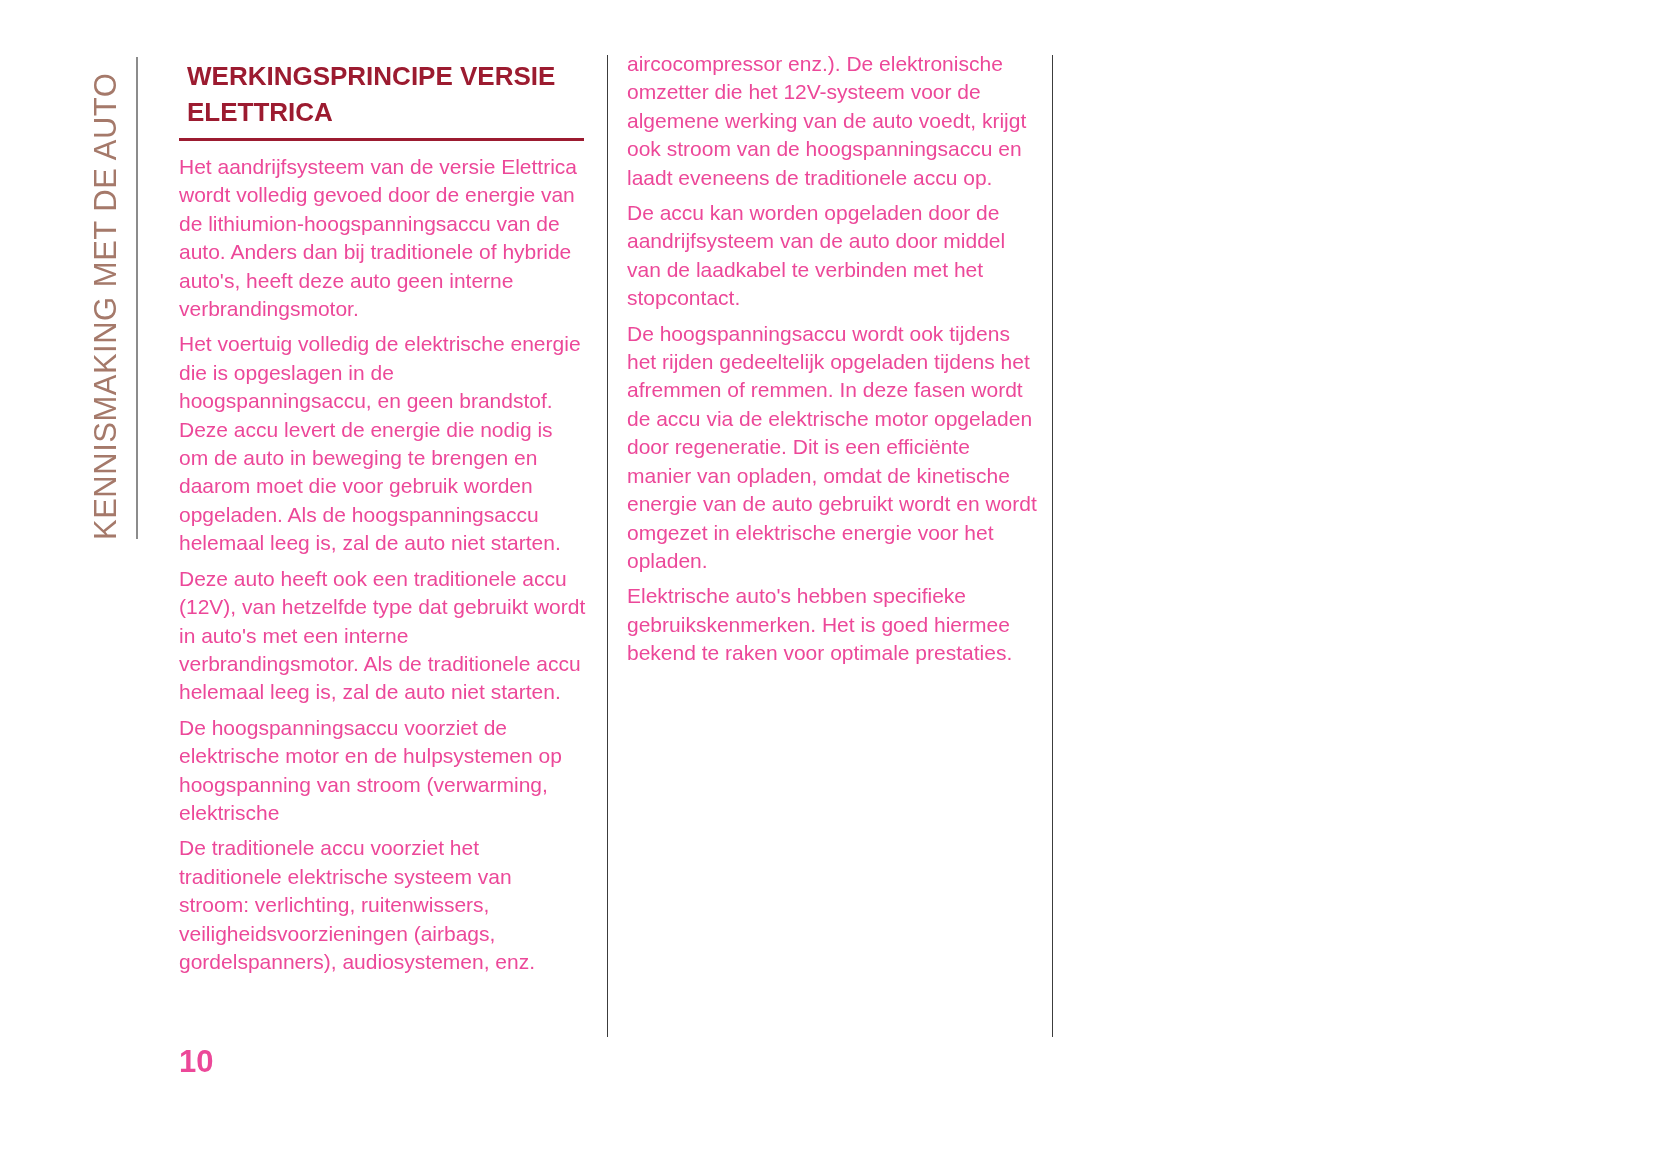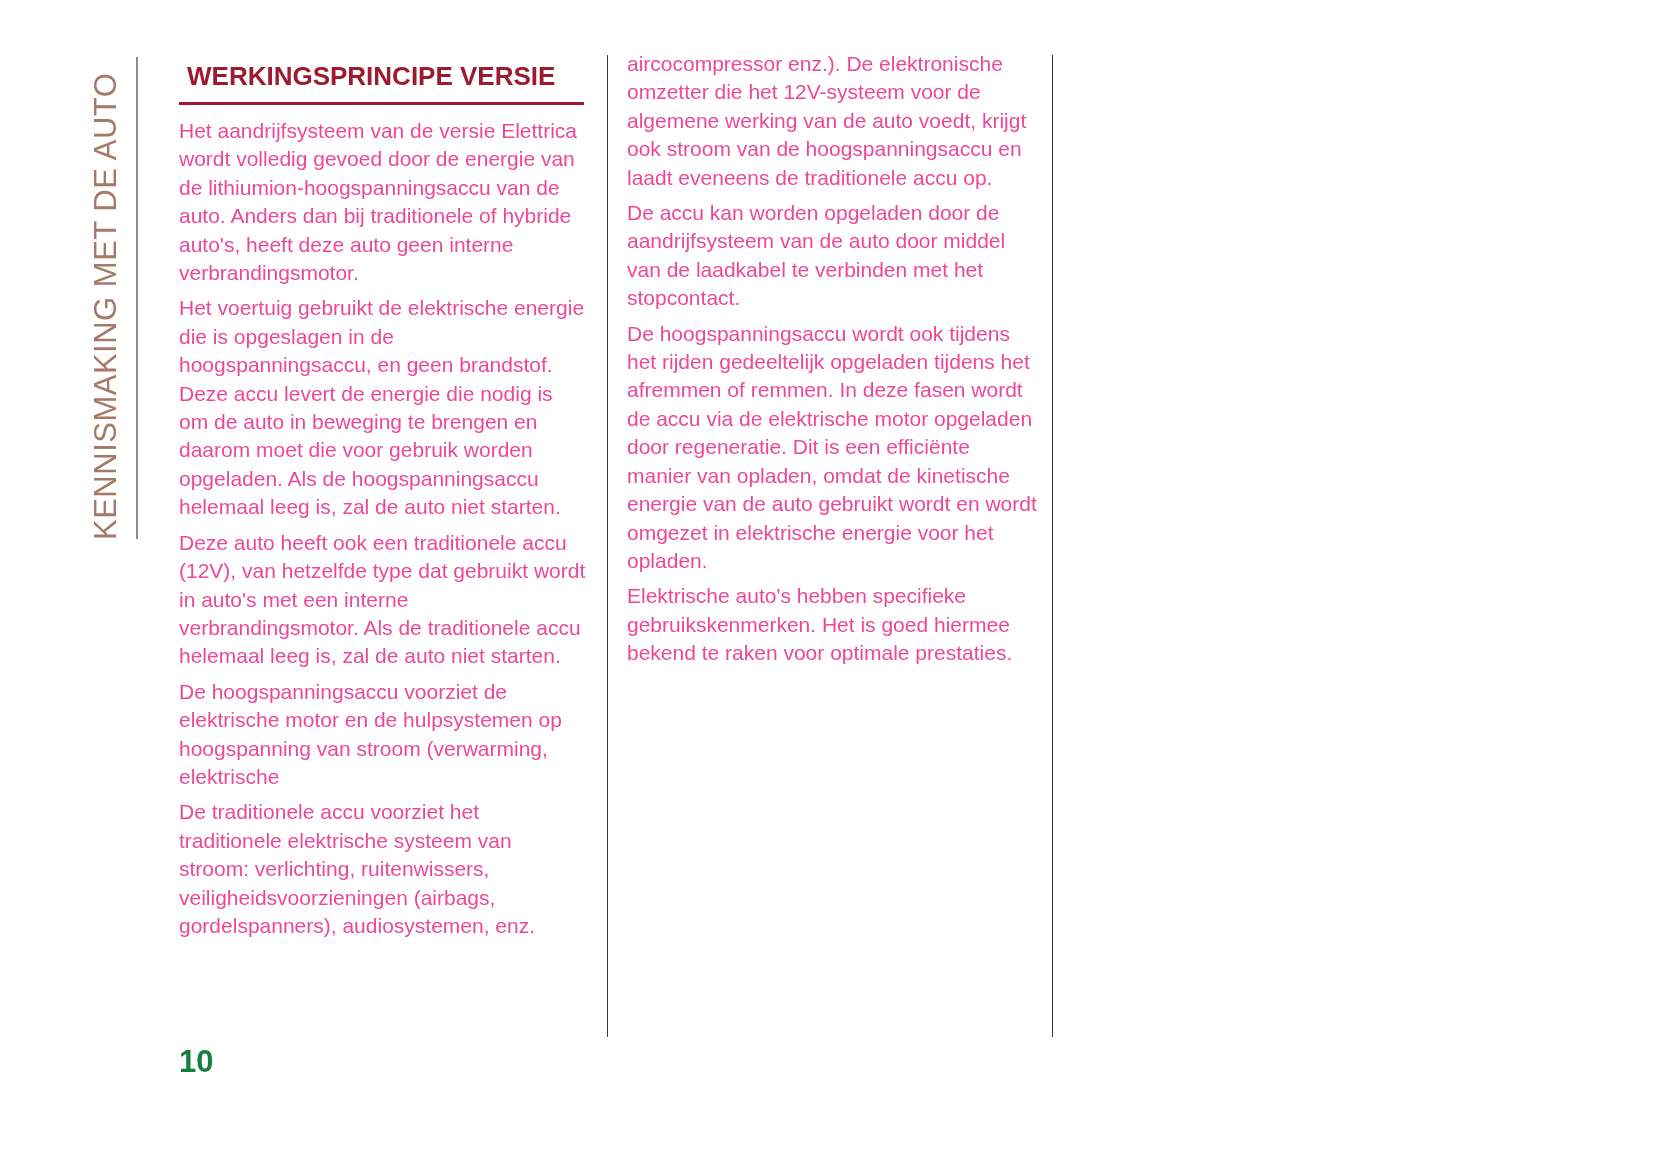--- a/index.html
+++ b/index.html
@@ -85,38 +85,39 @@
   }
   .divider-mid   { left: 607px; }
   .divider-right { left: 1052px; }
 
   .page-number {
     position: absolute;
     left: 179px;
     top: 1044px;
     font-size: 31px;
     font-weight: bold;
-    color: #15803d;
+    color: #ec4899;
   }
 </style>
 </head>
 <body>
 
 <div class="page">
 
   <div class="sidebar-label">KENNISMAKING MET DE AUTO</div>
   <div class="sidebar-rule"></div>
 
   <div class="col col-left">
     <h1 class="article-title">
       <span class="title-line">WERKINGSPRINCIPE VERSIE</span>
+      <span class="title-line">ELETTRICA</span>
     </h1>
     <div class="title-rule"></div>
     <p class="body-text">Het aandrijfsysteem van de versie Elettrica wordt volledig gevoed door de energie van de lithiumion-hoogspanningsaccu van de auto. Anders dan bij traditionele of hybride auto's, heeft deze auto geen interne verbrandingsmotor.</p>
-    <p class="body-text">Het voertuig gebruikt de elektrische energie die is opgeslagen in de hoogspanningsaccu, en geen brandstof. Deze accu levert de energie die nodig is om de auto in beweging te brengen en daarom moet die voor gebruik worden opgeladen. Als de hoogspanningsaccu helemaal leeg is, zal de auto niet starten.</p>
+    <p class="body-text">Het voertuig volledig de elektrische energie die is opgeslagen in de hoogspanningsaccu, en geen brandstof. Deze accu levert de energie die nodig is om de auto in beweging te brengen en daarom moet die voor gebruik worden opgeladen. Als de hoogspanningsaccu helemaal leeg is, zal de auto niet starten.</p>
     <p class="body-text">Deze auto heeft ook een traditionele accu (12V), van hetzelfde type dat gebruikt wordt in auto's met een interne verbrandingsmotor. Als de traditionele accu helemaal leeg is, zal de auto niet starten.</p>
     <p class="body-text">De hoogspanningsaccu voorziet de elektrische motor en de hulpsystemen op hoogspanning van stroom (verwarming, elektrische</p>
     <p class="body-text">De traditionele accu voorziet het traditionele elektrische systeem van stroom: verlichting, ruitenwissers, veiligheidsvoorzieningen (airbags, gordelspanners), audiosystemen, enz.</p>
   </div>
 
   <div class="divider divider-mid"></div>
 
   <div class="col col-right">
     <p class="body-text">aircocompressor enz.). De elektronische omzetter die het 12V-systeem voor de algemene werking van de auto voedt, krijgt ook stroom van de hoogspanningsaccu en laadt eveneens de traditionele accu op.</p>
     <p class="body-text">De accu kan worden opgeladen door de aandrijfsysteem van de auto door middel van de laadkabel te verbinden met het stopcontact.</p>

